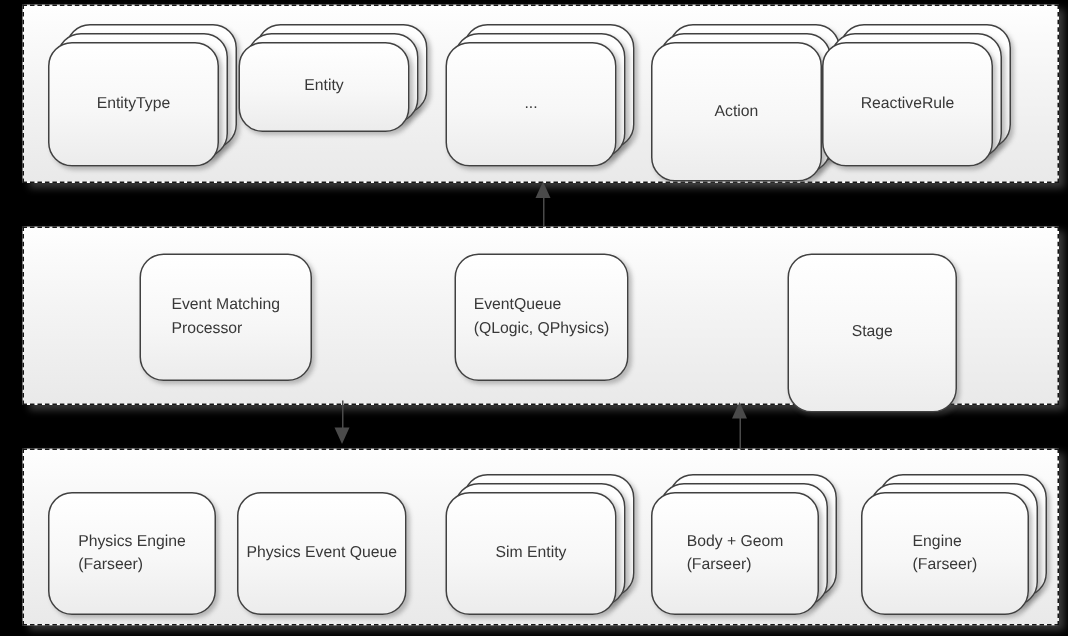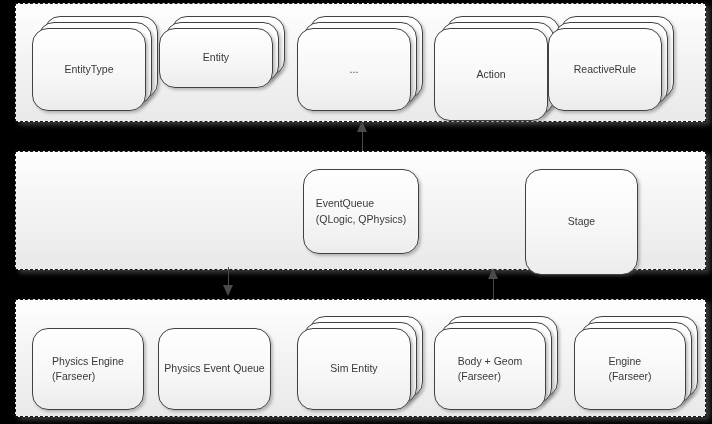--- a/index.html
+++ b/index.html
@@ -84,20 +84,26 @@
     <div class="node" style="left:532px; top:24px; width:114px; height:83px">
       <div class="card back2"></div>
       <div class="card back1"></div>
       <div class="card front">
         <span class="lbl">ReactiveRule</span>
       </div>
     </div>
   </div>
 
   <div class="band" id="band-mid">
+    <div class="node" style="left:77px; top:17px; width:115px; height:85px">
+      <div class="card front">
+        <span class="lbl">Event Matching
+Processor</span>
+      </div>
+    </div>
     <div class="node" style="left:287px; top:17px; width:116px; height:85px">
       <div class="card front">
         <span class="lbl">EventQueue
 (QLogic, QPhysics)</span>
       </div>
     </div>
     <div class="node" style="left:509px; top:17px; width:113px; height:106px">
       <div class="card front">
         <span class="lbl">Stage</span>
       </div>

